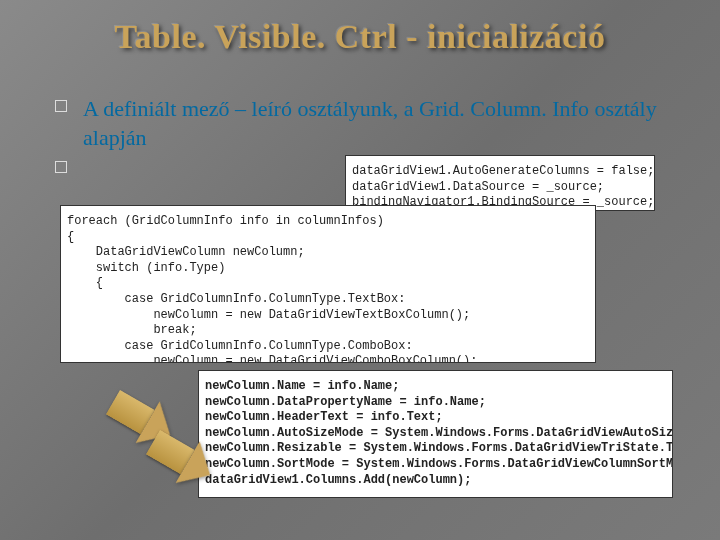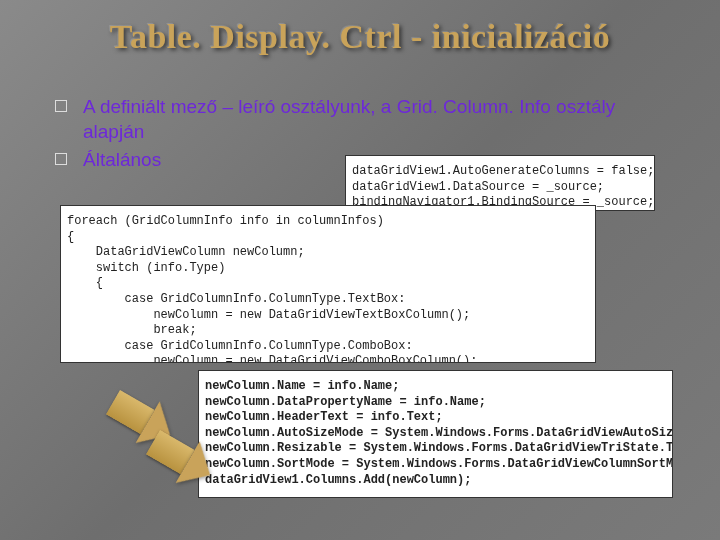--- a/index.html
+++ b/index.html
@@ -21,23 +21,23 @@
     font-weight: bold;
     color: #c9a35a;
     text-shadow: 2px 2px 4px rgba(0,0,0,0.6), -1px -1px 1px rgba(255,255,255,0.2);
     letter-spacing: 0.5px;
   }
   .bullets {
     position: absolute;
     top: 95px;
     left: 55px;
     width: 610px;
-    color: #6d28d9;
-    font-family: Liberation Sans, sans-serif;
-    font-size: 19px;
+    color: #0369a1;
+    font-family: Liberation Serif, serif;
+    font-size: 22px;
     line-height: 1.3;
   }
   .bullet-row { display: flex; align-items: flex-start; margin-bottom: 4px; }
   .bullet-box {
     width: 12px; height: 12px;
     border: 1.5px solid #ddd;
     margin-right: 16px;
     margin-top: 5px;
     flex-shrink: 0;
   }
@@ -80,30 +80,29 @@
     right: -26px; top: -10px;
     border-left: 26px solid #c9a35a;
     border-top: 24px solid transparent;
     border-bottom: 24px solid transparent;
     filter: drop-shadow(1px 1px 2px rgba(0,0,0,0.4));
   }
 </style>
 </head>
 <body>
 
-<div class="title">Table. Display. Ctrl - inicializáció</div>
+<div class="title">Table. Visible. Ctrl - inicializáció</div>
 
 <div class="bullets">
   <div class="bullet-row">
     <div class="bullet-box"></div>
     <div>A definiált mező – leíró osztályunk, a Grid. Column. Info osztály alapján</div>
   </div>
   <div class="bullet-row">
     <div class="bullet-box"></div>
-    <div>Általános</div>
   </div>
 </div>
 
 <div class="codebox code-top">dataGridView1.AutoGenerateColumns = false;
 dataGridView1.DataSource = _source;
 bindingNavigator1.BindingSource = _source;</div>
 <div class="codebox code-mid">foreach (GridColumnInfo info in columnInfos)
 {
     DataGridViewColumn newColumn;
     switch (info.Type)

